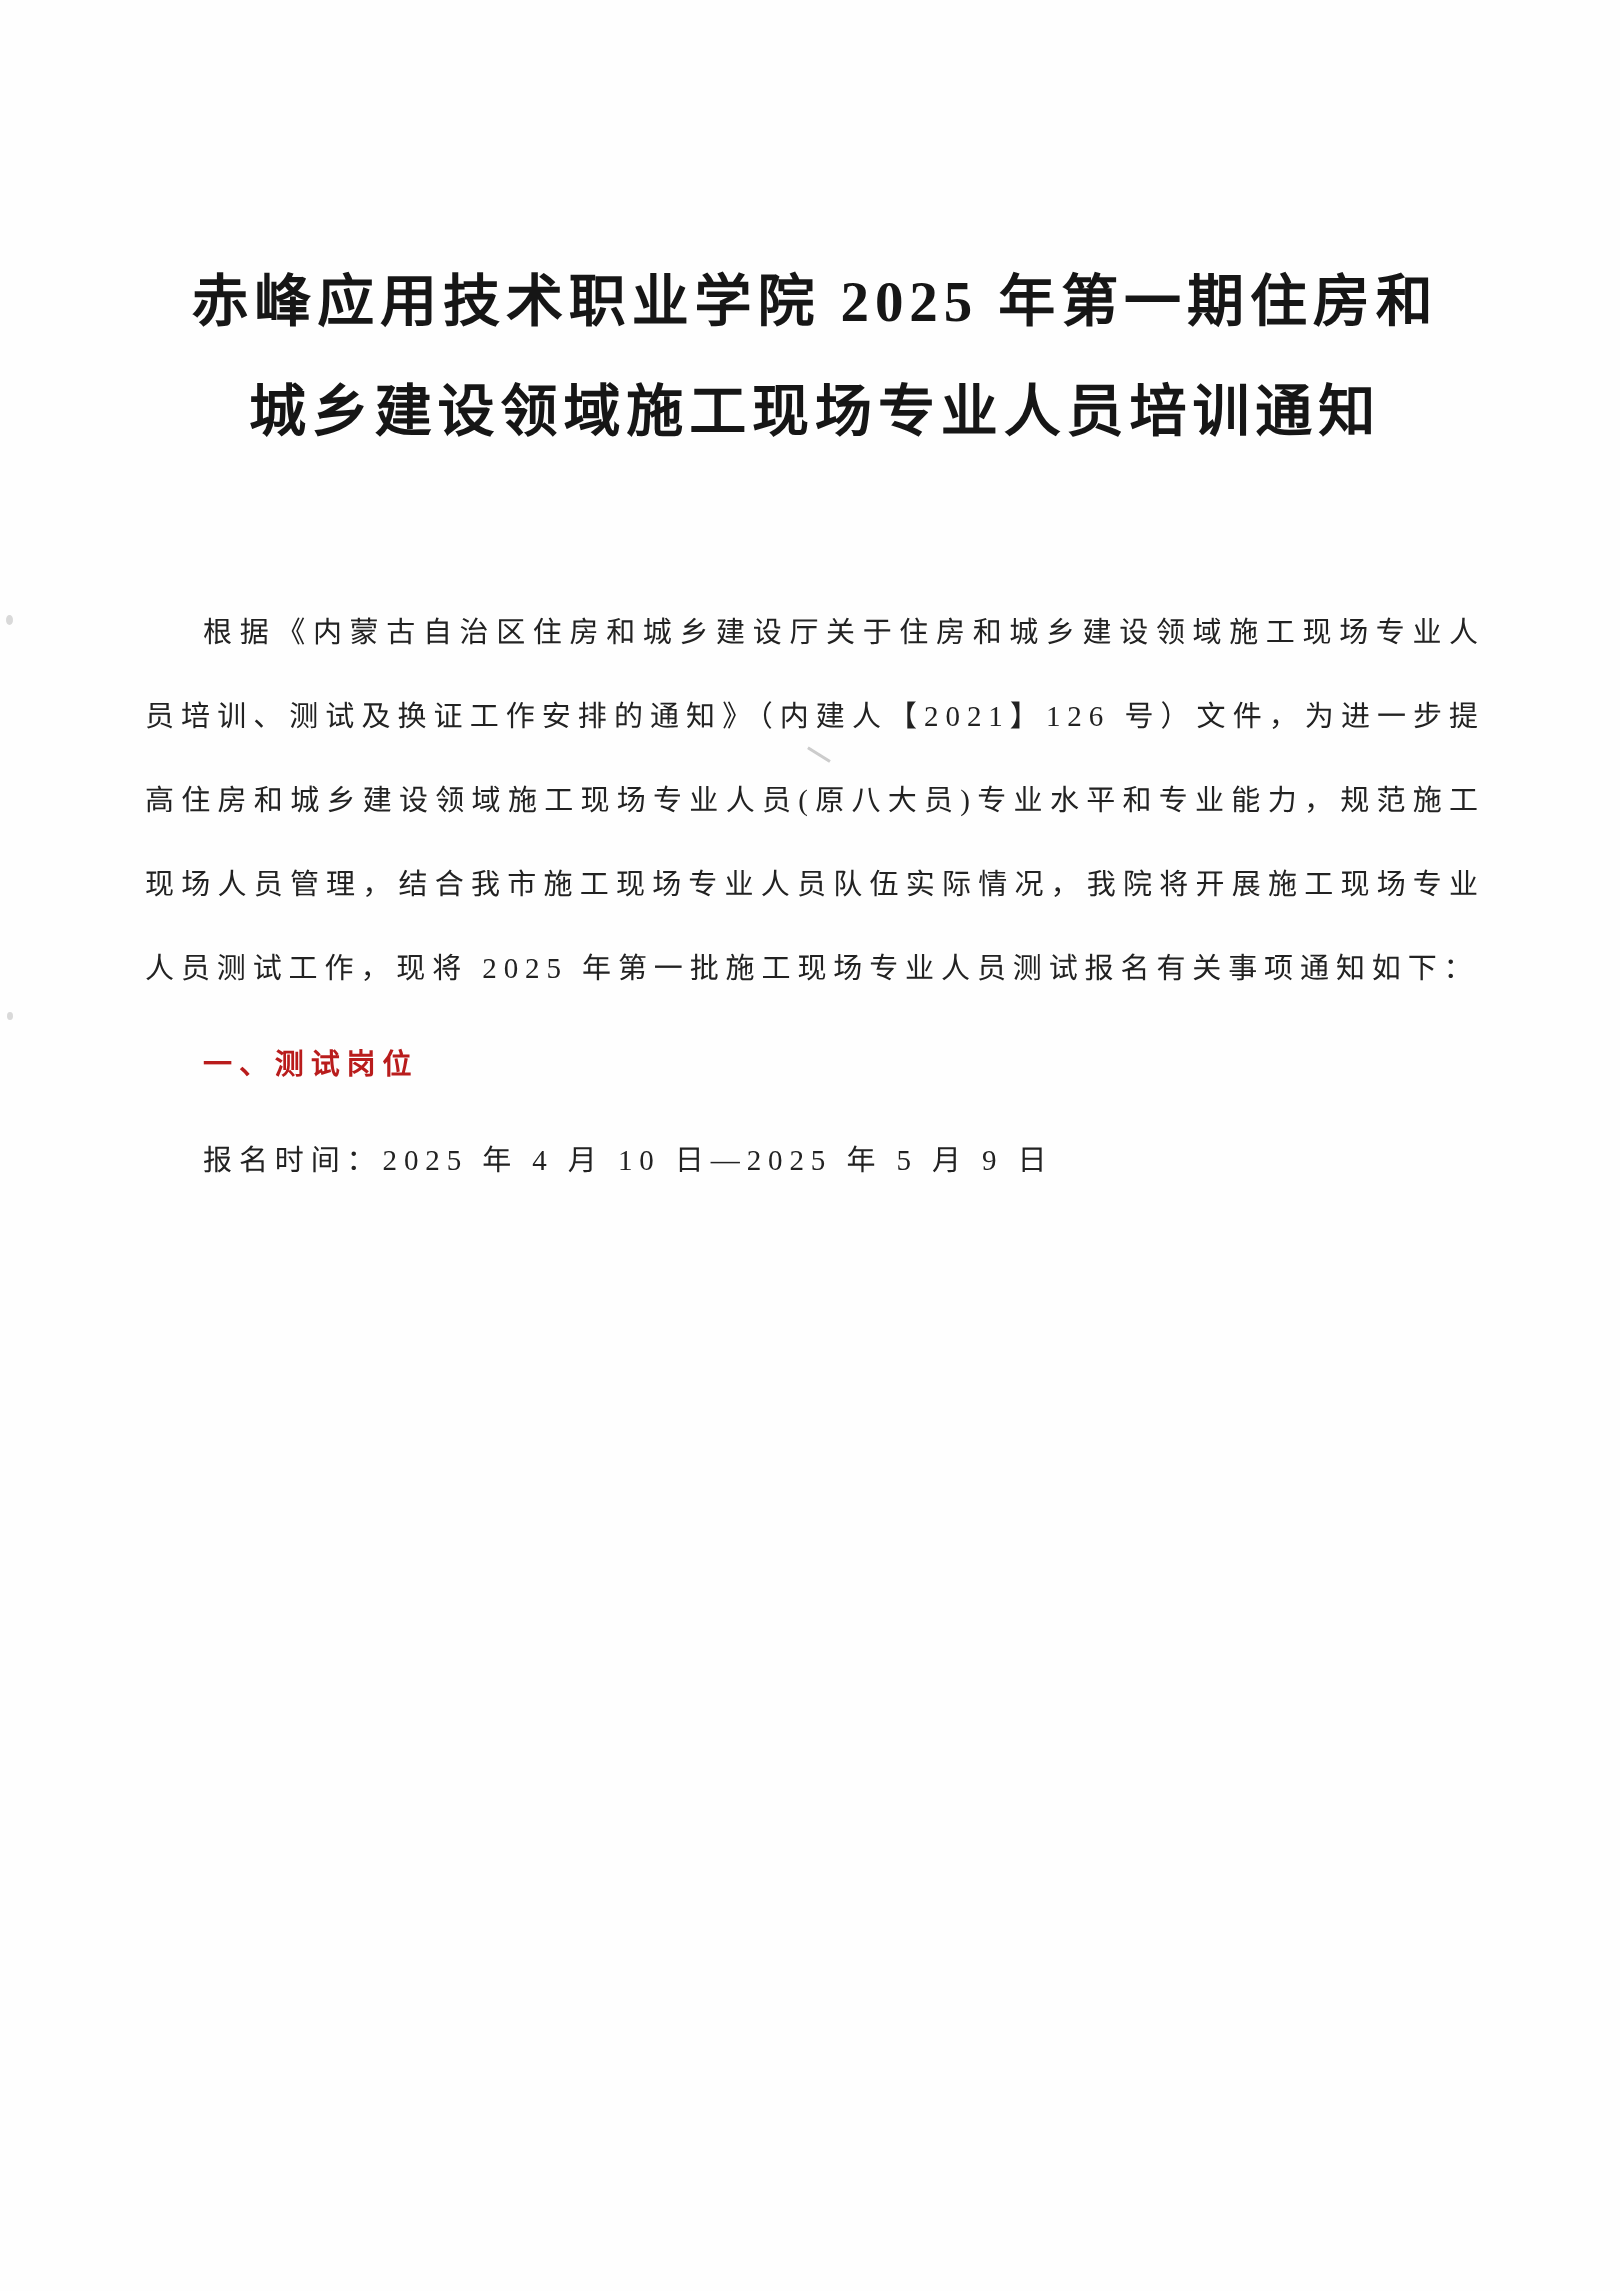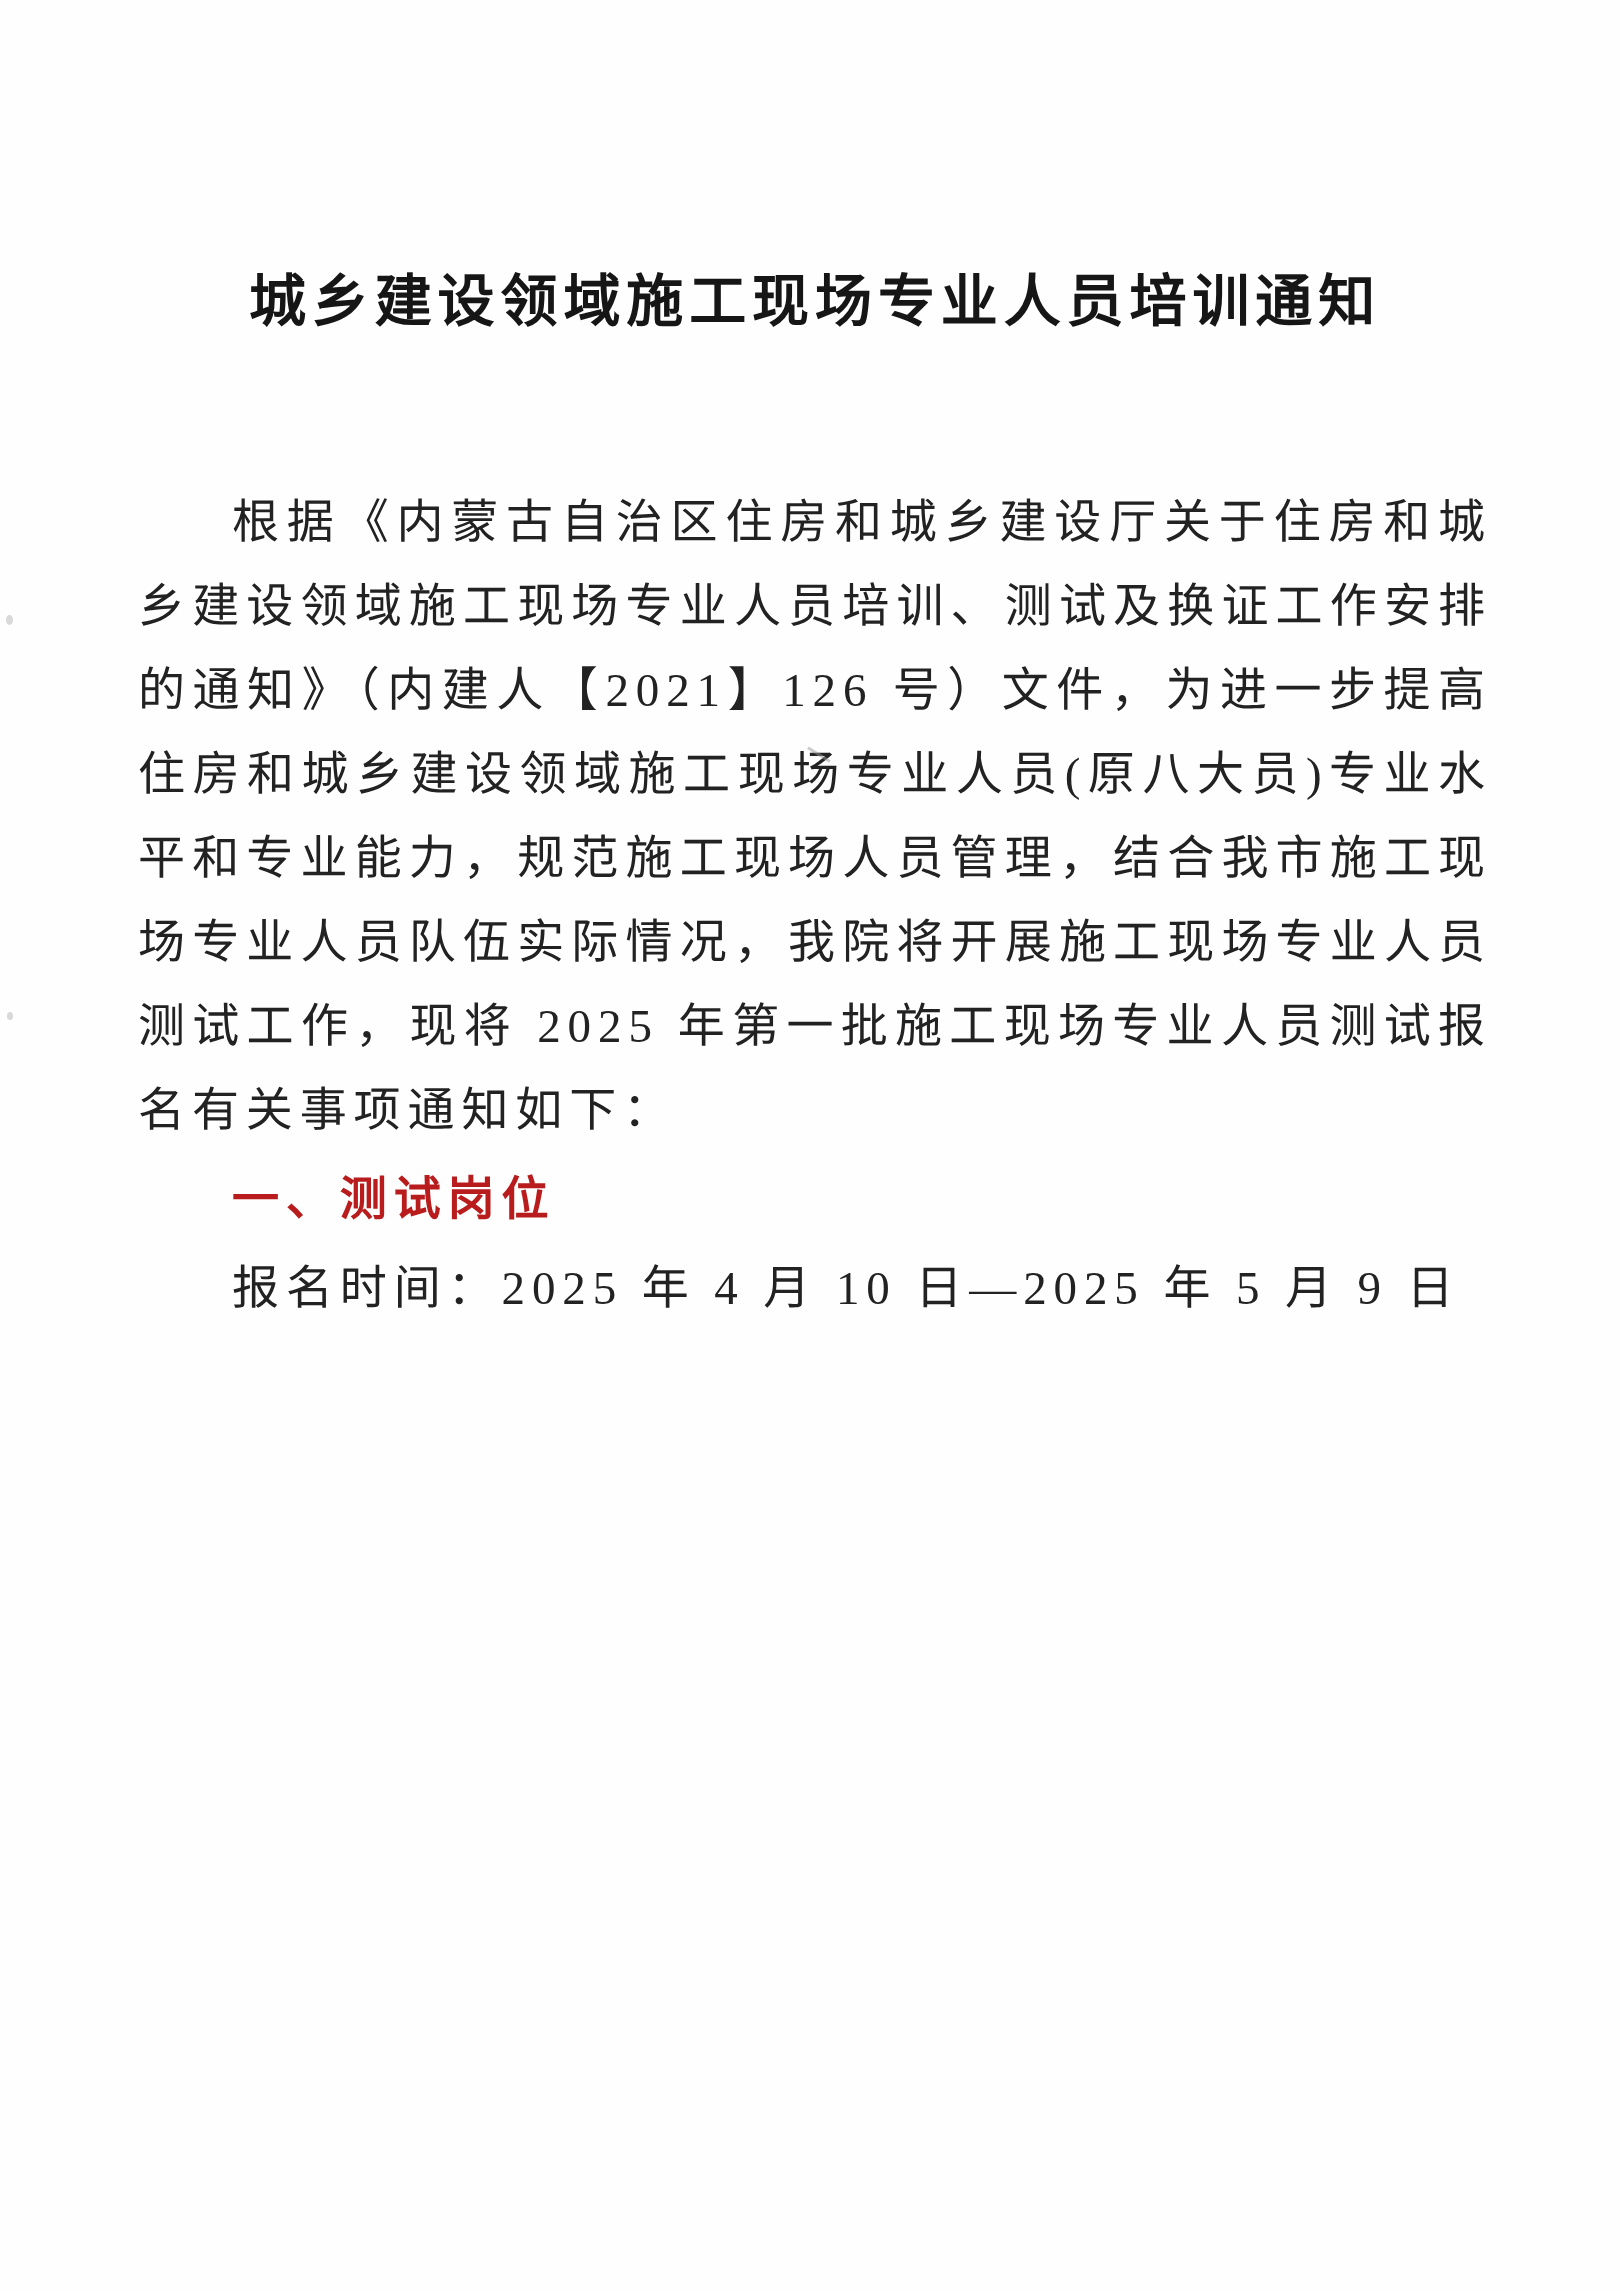--- a/index.html
+++ b/index.html
@@ -25,22 +25,22 @@
     line-height: 110px;
     font-weight: bold;
     color: #161616;
     letter-spacing: 5.9px;
   }
   .title .title-line {
     display: block;
     white-space: nowrap;
   }
   .doc-text p {
-    margin: 5px;
-    font-size: 47px;
+    margin: 12px;
+    font-size: 29px;
     line-height: 84px;
     letter-spacing: 6.9px;
     text-align: justify;
     text-align-last: left;
     color: #222222;
   }
   .doc-text p.body {
     text-indent: 2em;
     font-weight: 400;
   }
@@ -68,20 +68,21 @@
     opacity: 0.5;
     transform: rotate(32deg);
   }
 </style>
 </head>
 <body>
 
 <div class="page">
 
   <h1 class="title">
+    <span class="title-line">赤峰应用技术职业学院 2025 年第一期住房和</span>
     <span class="title-line">城乡建设领域施工现场专业人员培训通知</span>
   </h1>
 
   <div class="doc-text">
 
     <p class="body">根据《内蒙古自治区住房和城乡建设厅关于住房和城乡建设领域施工现场专业人员培训、测试及换证工作安排的通知》（内建人【2021】126 号）文件，为进一步提高住房和城乡建设领域施工现场专业人员(原八大员)专业水平和专业能力，规范施工现场人员管理，结合我市施工现场专业人员队伍实际情况，我院将开展施工现场专业人员测试工作，现将 2025 年第一批施工现场专业人员测试报名有关事项通知如下：</p>
 
     <p class="heading">一、测试岗位</p>
 
 

